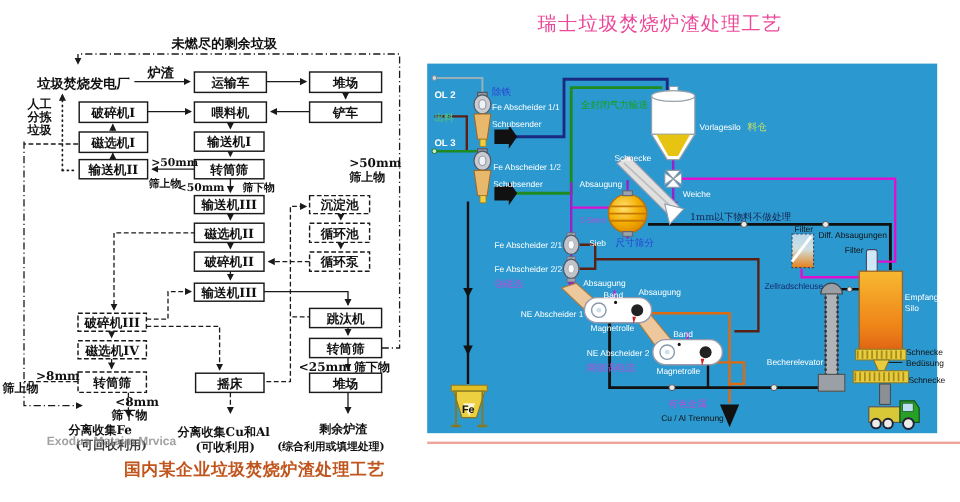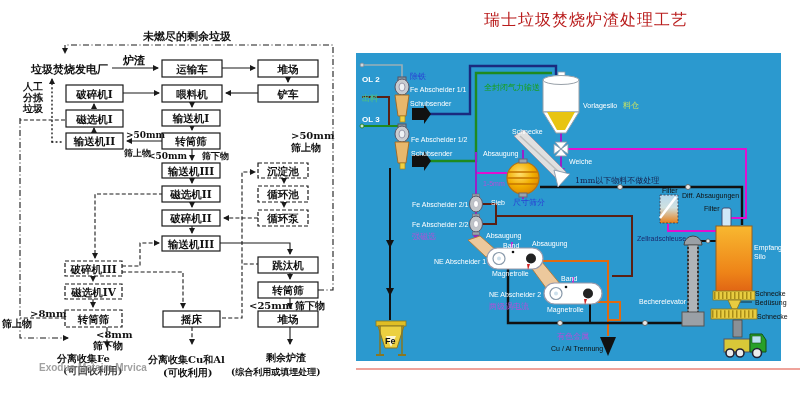--- a/index.html
+++ b/index.html
@@ -1,19 +1,19 @@
 <!DOCTYPE html>
 <html><head>
 <meta charset="utf-8">
 <style>
   html,body{margin:0;padding:0;background:#fff;}
   .stage{position:relative;width:800px;height:418px;background:#fff;overflow:hidden;
          font-family:"Liberation Sans",sans-serif;}
-  .right-title{position:absolute;left:448px;top:10px;width:240px;text-align:right;
-      font-family:"DejaVu Serif",serif;font-size:16px;letter-spacing:1px;color:#b91c1c;}
+  .right-title{position:absolute;left:448px;top:10px;width:240px;text-align:left;
+      font-family:"DejaVu Serif",serif;font-size:16px;letter-spacing:1px;color:#ec4899;}
   .left-caption{position:absolute;left:92px;top:383px;width:240px;text-align:center;
       font-family:"DejaVu Serif",serif;font-size:14px;font-weight:bold;color:#c0561e;letter-spacing:0.5px;}
   .right-panel{position:absolute;left:356px;top:53px;width:425px;height:308px;background:#2b99cf;}
   .pink-line{position:absolute;left:356px;top:368px;width:444px;height:2px;background:#efa39b;}
   svg text{font-family:"Liberation Sans",sans-serif;}
   svg .cjk{font-family:"DejaVu Serif",serif;}
 </style>
 </head>
 <body>
 
@@ -308,13 +308,14 @@
       <text x="754" y="250" font-size="7" fill="#ffffff">Empfangs-</text>
       <text x="754" y="259" font-size="7" fill="#ffffff">Silo</text>
       <text x="755" y="296" font-size="7" fill="#111111">Schnecke</text>
       <text x="755" y="305" font-size="7" fill="#111111">Bedüsung</text>
       <text x="757" y="319" font-size="7" fill="#111111">Schnecke</text>
       <text x="385" y="344" font-size="9" fill="#111111" font-weight="bold">Fe</text>
     </svg>
 
   <div class="pink-line"></div>
 
+  <div class="left-caption">国内某企业垃圾焚烧炉渣处理工艺</div>
 </div>
 
 </body></html>

